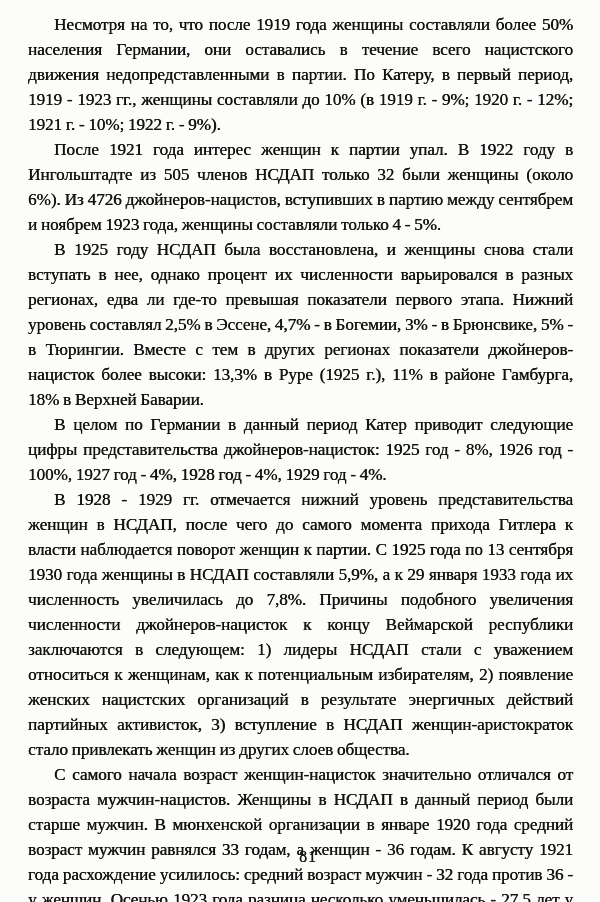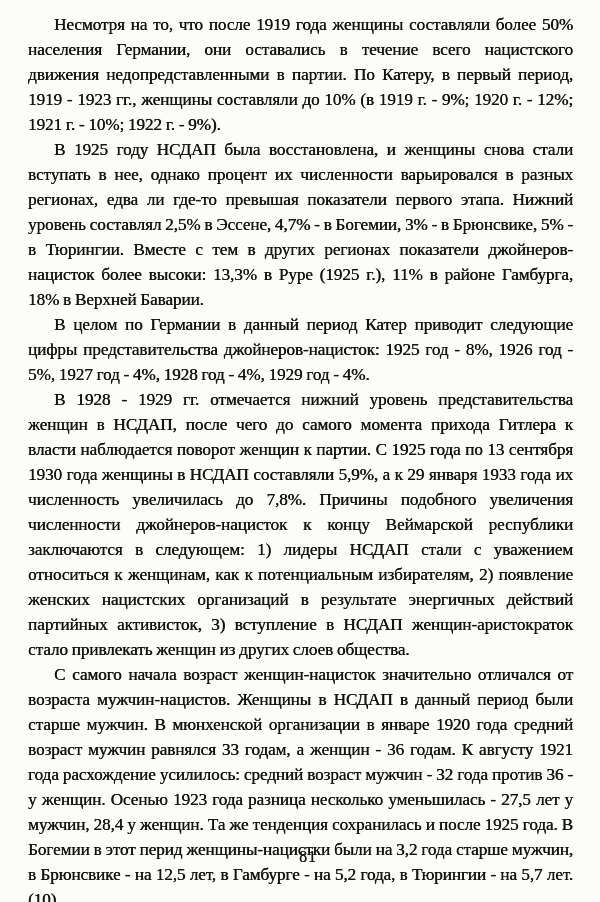--- a/index.html
+++ b/index.html
@@ -41,19 +41,20 @@
     font-size: 16px;
     letter-spacing: 1px;
     text-shadow: 0.3px 0 0 currentColor;
   }
 </style>
 </head>
 <body>
 
 <div class="page">
   <p>Несмотря на то, что после 1919 года женщины составляли более 50% населения Германии, они оставались в течение всего нацистского движения недопредставленными в партии. По Катеру, в первый период, 1919 - 1923 гг., женщины составляли до 10% (в 1919 г. - 9%; 1920 г. - 12%; 1921 г. - 10%; 1922 г. - 9%).</p>
+  <p>После 1921 года интерес женщин к партии упал. В 1922 году в Ингольштадте из 505 членов НСДАП только 32 были женщины (около 6%). Из 4726 джойнеров-нацистов, вступивших в партию между сентябрем и ноябрем 1923 года, женщины составляли только 4 - 5%.</p>
   <p>В 1925 году НСДАП была восстановлена, и женщины снова стали вступать в нее, однако процент их численности варьировался в разных регионах, едва ли где-то превышая показатели первого этапа. Нижний уровень составлял 2,5% в Эссене, 4,7% - в Богемии, 3% - в Брюнсвике, 5% - в Тюрингии. Вместе с тем в других регионах показатели джойнеров-нацисток более высоки: 13,3% в Руре (1925 г.), 11% в районе Гамбурга, 18% в Верхней Баварии.</p>
-  <p>В целом по Германии в данный период Катер приводит следующие цифры представительства джойнеров-нацисток: 1925 год - 8%, 1926 год - 5%, 1927 год - 4%, 1928 год - 4%, 1929 год - 4%.</p>
+  <p>В целом по Германии в данный период Катер приводит следующие цифры представительства джойнеров-нацисток: 1925 год - 8%, 1926 год - 100%, 1927 год - 4%, 1928 год - 4%, 1929 год - 4%.</p>
   <p>В 1928 - 1929 гг. отмечается нижний уровень представительства женщин в НСДАП, после чего до самого момента прихода Гитлера к власти наблюдается поворот женщин к партии. С 1925 года по 13 сентября 1930 года женщины в НСДАП составляли 5,9%, а к 29 января 1933 года их численность увеличилась до 7,8%. Причины подобного увеличения численности джойнеров-нацисток к концу Веймарской республики заключаются в следующем: 1) лидеры НСДАП стали с уважением относиться к женщинам, как к потенциальным избирателям, 2) появление женских нацистских организаций в результате энергичных действий партийных активисток, 3) вступление в НСДАП женщин-аристократок стало привлекать женщин из других слоев общества.</p>
   <p>С самого начала возраст женщин-нацисток значительно отличался от возраста мужчин-нацистов. Женщины в НСДАП в данный период были старше мужчин. В мюнхенской организации в январе 1920 года средний возраст мужчин равнялся 33 годам, а женщин - 36 годам. К августу 1921 года расхождение усилилось: средний возраст мужчин - 32 года против 36 - у женщин. Осенью 1923 года разница несколько уменьшилась - 27,5 лет у мужчин, 28,4 у женщин. Та же тенденция сохранилась и после 1925 года. В Богемии в этот перид женщины-нацистки были на 3,2 года старше мужчин, в Брюнсвике - на 12,5 лет, в Гамбурге - на 5,2 года, в Тюрингии - на 5,7 лет. (10)</p>
 </div>
 
 <div class="page-number">81</div>
 
 </body></html>

